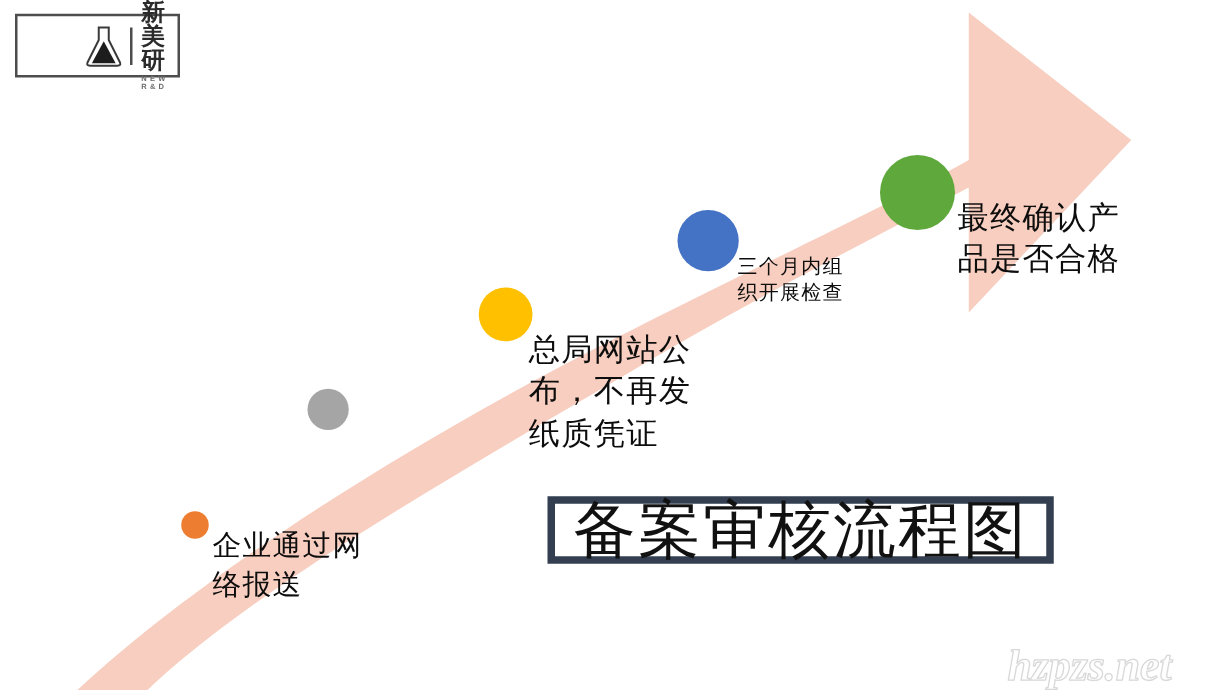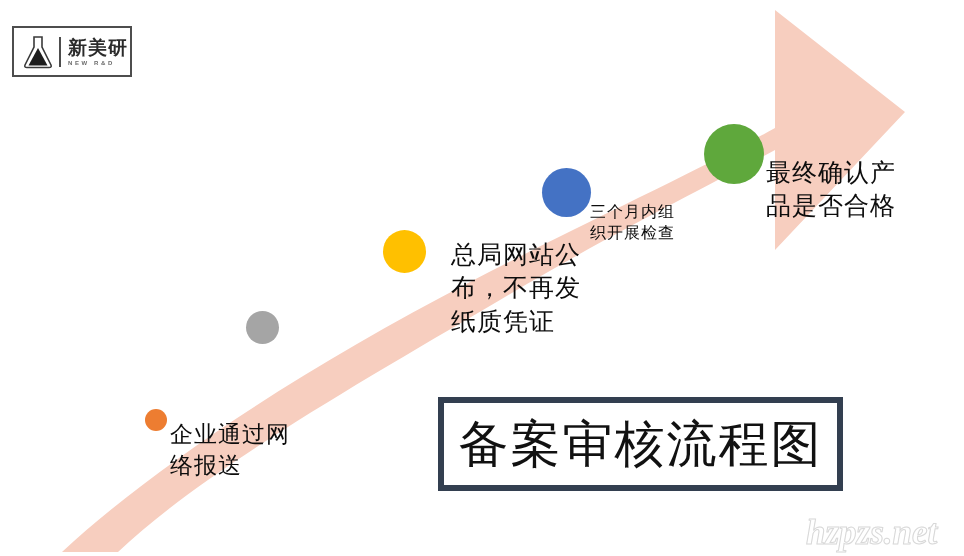--- a/index.html
+++ b/index.html
@@ -15,28 +15,29 @@
     width: 964px;
     height: 556px;
     background: #ffffff;
     overflow: hidden;
   }
 
   
   #logo-box {
     position: absolute;
     left: 12px;
-    top: 26px;
-    width: 120px;
+    top: 11px;
+    width: 132px;
     height: 51px;
     border: 2px solid #4d4d4d;
     background: #ffffff;
     box-sizing: border-box;
     display: flex;
     align-items: center;
+    padding-left: 45px;
   }
   #logo-flask {
     width: 34px;
     height: 36px;
     margin-left: 7px;
     flex: 0 0 auto;
   }
   #logo-divider {
     width: 2px;
     height: 30px;
@@ -75,34 +76,34 @@
     height: 556px;
   }
 
   
   .step-dot {
     position: absolute;
     border-radius: 50%;
   }
   .step-label {
     position: absolute;
-    font-family: Liberation Mono, monospace;
+    font-family: Liberation Sans, sans-serif;
     color: #0d0d0d;
     line-height: 1.33;
     white-space: pre-line;
     letter-spacing: 1px;
   }
 
   
   #title-box {
     position: absolute;
     left: 438px;
     top: 397px;
     width: 405px;
-    height: 94px;
+    height: 54px;
     border: 6px solid #333f50;
     background: #ffffff;
     box-sizing: border-box;
     display: flex;
     align-items: center;
     justify-content: center;
   }
   #title-text {
     font-family: "DejaVu Sans", sans-serif;
     font-size: 50px;
@@ -156,21 +157,21 @@
     </div>
   </div>
 
   <div class="step-dot" style="left:145px; top:409px; width:22px; height:22px; background:#ED7D31;"></div>
   <div class="step-label" style="left:170px; top:421px; font-size:23px;">企业通过网
 络报送</div>
 
   <div class="step-dot" style="left:246px; top:311px; width:33px; height:33px; background:#A5A5A5;"></div>
 
   <div class="step-dot" style="left:383px; top:230px; width:43px; height:43px; background:#FFC000;"></div>
-  <div class="step-label" style="left:423px; top:240px; font-size:25px;margin-left:28px;">总局网站公
+  <div class="step-label" style="left:423px; top:264px; font-size:25px;">总局网站公
 布，不再发
 纸质凭证</div>
 
   <div class="step-dot" style="left:542px; top:168px; width:49px; height:49px; background:#4472C4;"></div>
   <div class="step-label" style="left:590px; top:203px; font-size:16px;">三个月内组
 织开展检查</div>
 
   <div class="step-dot" style="left:704px; top:124px; width:60px; height:60px; background:#5FA83C;"></div>
   <div class="step-label" style="left:766px; top:158px; font-size:25px;">最终确认产
 品是否合格</div>

